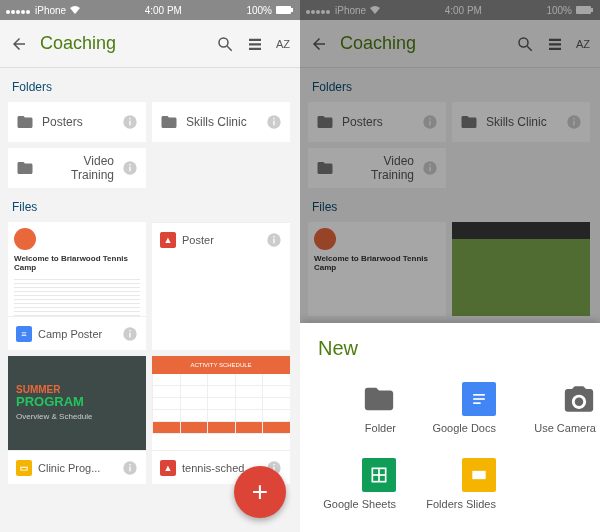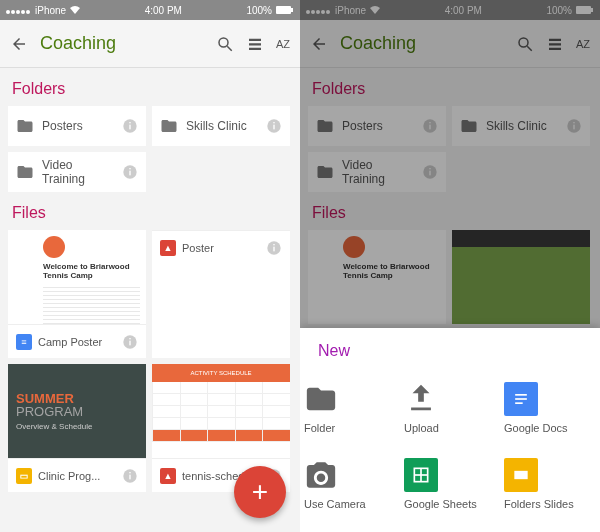--- a/index.html
+++ b/index.html
@@ -6,54 +6,54 @@
   body { font-family: -apple-system, Helvetica, Arial, sans-serif; background: #eee; }
   .container { width: 600px; height: 532px; display: flex; position: relative; }
   .phone { width: 300px; height: 532px; background: #f3f3f3; position: relative; overflow: hidden; display: flex; flex-direction: column; }
   .phone.dimmed::before { content:""; position:absolute; inset:0; background:rgba(0,0,0,0.35); z-index:5; }
   .status { height: 20px; background: #898989; color: #fff; font-size: 10px; display: flex; align-items: center; justify-content: space-between; padding: 0 6px; }
   .status .left, .status .right { display:flex; align-items:center; gap:4px; }
   .status .dots span { display:inline-block; width:4px; height:4px; border-radius:50%; background:#fff; margin-right:1px; }
   .header { height: 48px; background: #f5f5f5; display:flex; align-items:center; padding: 0 10px; gap: 12px; border-bottom: 1px solid #ddd; }
   .header .title { font-size: 18px; font-weight: 500; color: #4d7c0f; flex:1; }
   .header .icon { color: #666; display:flex; }
-  .section-label { font-size: 16px; color: #be185d; padding: 12px 12px 8px; }
+  .section-label { font-size: 12px; color: #0c4a6e; padding: 12px 12px 8px; }
   .folder-grid { display:flex; flex-wrap:wrap; gap:6px; padding: 0 8px; }
-  .folder { width: 138px; height: 40px; background:#fff; display:flex; align-items:center; padding: 0 8px; gap:8px; font-size:12px; color:#555; }
+  .folder { width: 138px; height: 40px; background:#fff; display:flex; align-items:center; padding: 0 8px; gap:8px; font-size:12px; color:#555;text-align:right; }
   .folder .folder-icon { color:#777; }
   .folder .info { color:#ccc; margin-left:auto; }
   .file-grid { display:flex; flex-wrap:wrap; gap:6px; padding: 0 8px; }
   .file { width: 138px; background:#fff; display:flex; flex-direction:column; }
   .thumb { height: 94px; background:#ffe; position:relative; overflow:hidden; }
   .file-footer { height: 34px; display:flex; align-items:center; gap:6px; padding:0 8px; border-top:1px solid #eee; }
   .file-footer .ftype { width:16px; height:16px; display:flex; align-items:center; justify-content:center; border-radius:2px; font-size:9px; color:#fff; font-weight:bold; }
   .ftype.docs{background:#4285f4;} .ftype.pdf{background:#db4437;} .ftype.slides{background:#f4b400;}
   .file-footer .fname { font-size:11px; color:#555; white-space:nowrap; overflow:hidden; text-overflow:ellipsis; flex:1; }
   .file-footer .info { color:#ccc; }
   .fab { position:absolute; right:14px; bottom:14px; width:52px; height:52px; border-radius:50%; background:#db4437; color:#fff; font-size:28px; display:flex; align-items:center; justify-content:center; box-shadow:0 3px 6px rgba(0,0,0,0.3); z-index:3; }
   
-  .thumb.camp { background:#fff; padding:6px; font-size:6px; color:#333;margin-left:29px; }
+  .thumb.camp { background:#fff; padding:6px; font-size:6px; color:#333; }
   .thumb.camp .badge { width:22px; height:22px; border-radius:50%; background:#e8683c; margin-bottom:4px; }
   .thumb.poster { background:linear-gradient(#3a3a3a 0 18%, #7da64e 18% 100%); color:#fff; font-size:7px; padding:4px; }
   .circle-badge { position:absolute; border-radius:50%; color:#fff; display:flex; flex-direction:column; align-items:center; justify-content:center; font-size:8px; font-weight:bold; }
   .thumb.summer { background:#3d4a47; display:flex; flex-direction:column; justify-content:center; padding:8px; }
-  .thumb.summer .t1{color:#e8683c;font-size:13px;font-weight:bold;line-height:1;}
-  .thumb.summer .t2{color:#a3a3a3;font-size:13px;font-weight:normal;line-height:1;}
+  .thumb.summer .t1{color:#e8683c;font-size:10px;font-weight:bold;line-height:1;}
+  .thumb.summer .t2{color:#22c55e;font-size:13px;font-weight:bold;line-height:1;}
   .thumb.summer .t3{color:#ccc;font-size:8px;margin-top:4px;}
   .thumb.sched { background:#fff; font-size:5px; }
   .thumb.sched .hdr{background:#e8683c;height:18px;color:#fff;font-size:6px;display:flex;align-items:center;justify-content:center;}
   .thumb.sched .rows{display:flex;flex-direction:column;}
   .thumb.sched .row{height:12px;border-bottom:1px solid #eee;display:flex;}
   .thumb.sched .cell{flex:1;border-left:1px solid #eee;}
   .thumb.sched .cell.f{background:#e8683c;}
   
   .sheet { position:absolute; left:0; right:0; bottom:0; background:#fff; z-index:10; padding: 14px 0 10px; box-shadow:0 -2px 8px rgba(0,0,0,0.2); }
-  .sheet .sheet-title { font-size:16px; color:#a21caf; padding:0 18px 10px; }
+  .sheet .sheet-title { font-size:20px; color:#4d7c0f; padding:0 18px 10px; }
   .sheet-grid { display:flex; flex-wrap:wrap; }
-  .sheet-item { width:33.33%; display:flex; flex-direction:column; align-items:flex-start; gap:6px; padding:12px 4px; }
+  .sheet-item { width:33.33%; display:flex; flex-direction:column; align-items:flex-end; gap:6px; padding:12px 4px; }
   .sheet-item .sicon { width:34px; height:34px; display:flex; align-items:center; justify-content:center; color:#666; }
   .sheet-item .slabel { font-size:11px; color:#555; }
   .sicon.filled{border-radius:2px;} .sicon.docs{background:#4285f4;color:#fff;} .sicon.sheets{background:#0f9d58;color:#fff;} .sicon.slides{background:#f4b400;color:#fff;}
   svg { display:block; }
 </style>
 </head>
 <body>
 
 <div class="container">
 
@@ -373,28 +373,20 @@
       <div class="sheet-grid">
         <div class="sheet-item">
           <span class="sicon">
               <svg width="34" height="34" viewBox="0 0 24 24">
                 <path d="M10 4H4c-1.1 0-2 .9-2 2v12c0 1.1.9 2 2 2h16c1.1 0 2-.9 2-2V8c0-1.1-.9-2-2-2h-8l-2-2z" fill="#666"></path>
               </svg>
             </span>
           <span class="slabel">Folder</span>
         </div>
         <div class="sheet-item">
-          <span class="sicon">
-              <svg width="34" height="34" viewBox="0 0 24 24">
-                <path d="M5 20h14v-2H5v2zM12 2L6 8h4v6h4V8h4l-6-6z" fill="#666"></path>
-              </svg>
-            </span>
-          <span class="slabel">Upload</span>
-        </div>
-        <div class="sheet-item">
           <span class="sicon filled docs">
               <svg width="20" height="20" viewBox="0 0 24 24">
                 <rect x="5" y="6" width="14" height="2" fill="#fff"></rect>
                 <rect x="5" y="11" width="14" height="2" fill="#fff"></rect>
                 <rect x="5" y="16" width="9" height="2" fill="#fff"></rect>
               </svg>
             </span>
           <span class="slabel">Google Docs</span>
         </div>
         <div class="sheet-item">

